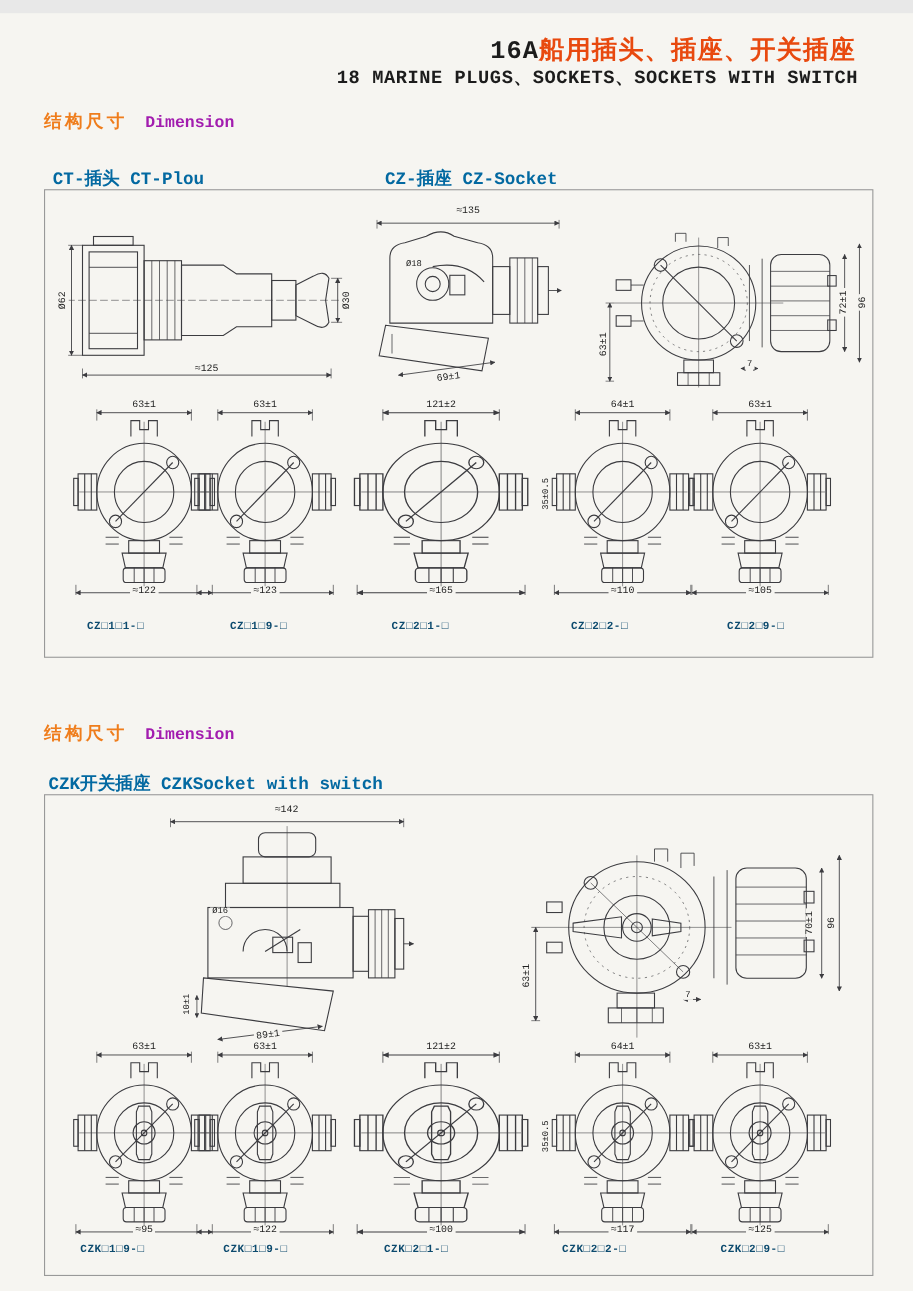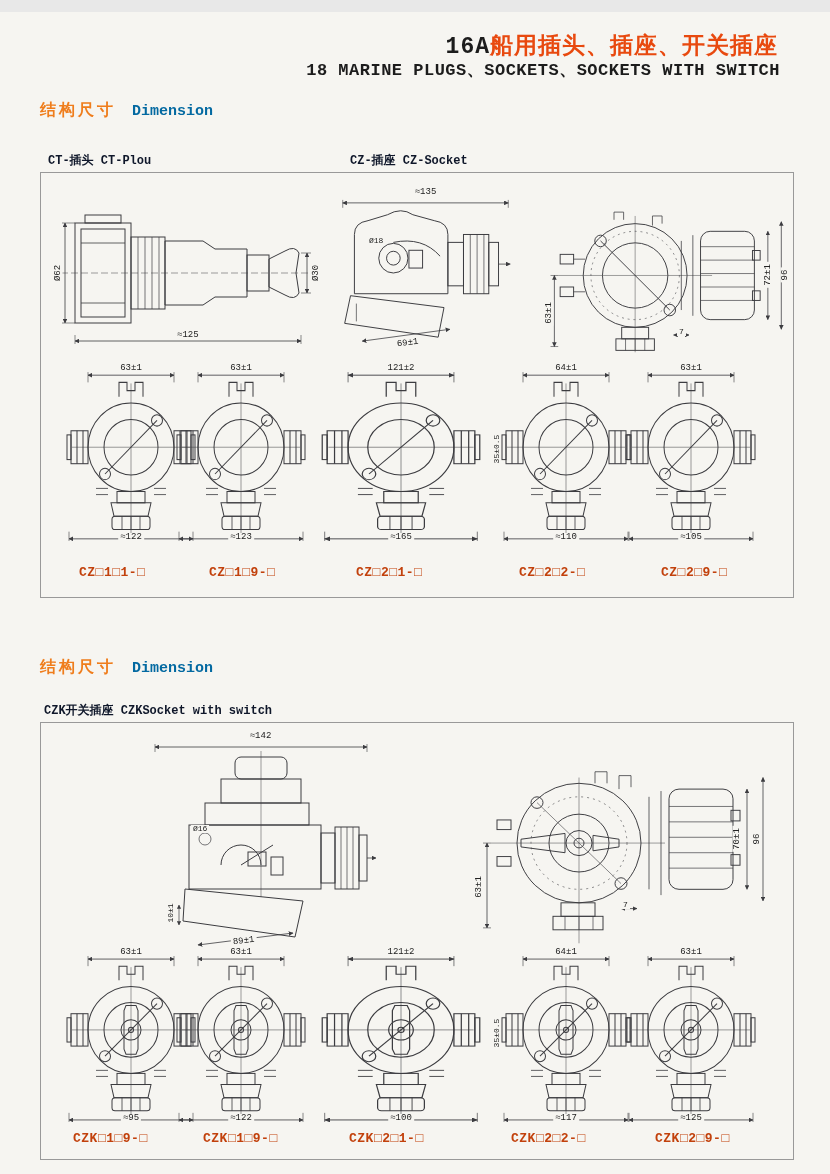--- a/index.html
+++ b/index.html
@@ -3,34 +3,34 @@
 <meta charset="utf-8">
 <style>
   html,body{margin:0;padding:0;background:#e8e8e8;}
   .page{position:relative;width:830px;height:1174px;margin:12px auto;background:#f6f5f1;
         font-family:Liberation Mono, monospace;color:#1c1c1c;overflow:hidden;}
   .title1{position:absolute;top:18px;right:52px;font-size:23px;font-weight:bold;letter-spacing:1px;white-space:nowrap;}
   .title1 .orange{color:#e8490f;}
   .title2{position:absolute;top:46px;right:50px;font-size:17px;font-weight:bold;letter-spacing:.5px;white-space:nowrap;}
   .sec-head{position:absolute;left:40px;display:flex;align-items:baseline;gap:16px;}
   .sec-head .cn{font-size:16px;font-weight:bold;color:#ef7d1c;letter-spacing:3px;}
-  .sec-head .en{font-size:15px;font-weight:bold;color:#0369a1;}
-  .sub-label{position:absolute;font-size:12px;font-weight:bold;color:#0f172a;white-space:nowrap;}
+  .sec-head .en{font-size:15px;font-weight:bold;color:#a21caf;}
+  .sub-label{position:absolute;font-size:16px;font-weight:bold;color:#0369a1;white-space:nowrap;}
   .box{position:absolute;left:40px;width:752px;border:1px solid #999;}
   #box1{top:160px;height:424px;}
   #box2{top:710px;height:436px;}
   .draw{position:absolute;}
   .draw svg{position:absolute;inset:0;width:100%;height:100%;display:block;}
   .dim{position:absolute;font-size:9px;color:#222;white-space:nowrap;line-height:1;
        background:#f6f5f1;padding:0 2px;z-index:2;}
   .dim.sm{font-size:8px;}
   .dim.tc{left:50%;top:-5px;transform:translateX(-50%);}
   .dim.bc{left:50%;bottom:2px;transform:translateX(-50%);}
   .dim.rot{transform:translate(-50%,-50%) rotate(-90deg);}
-  .model{position:absolute;font-size:13px;font-weight:bold;letter-spacing:.5px;color:#c2410c;white-space:nowrap;}
+  .model{position:absolute;font-size:10px;font-weight:bold;letter-spacing:.5px;color:#0c4a6e;white-space:nowrap;}
 </style>
 </head>
 <body>
 
 <svg width="0" height="0" style="position:absolute" aria-hidden="true">
   <defs>
     <marker id="arr" viewBox="0 0 10 10" refX="9" refY="5" markerWidth="6" markerHeight="6" orient="auto-start-reverse">
       <path d="M0,0L10,5L0,10z" fill="#3c3c40"></path>
     </marker>
 

